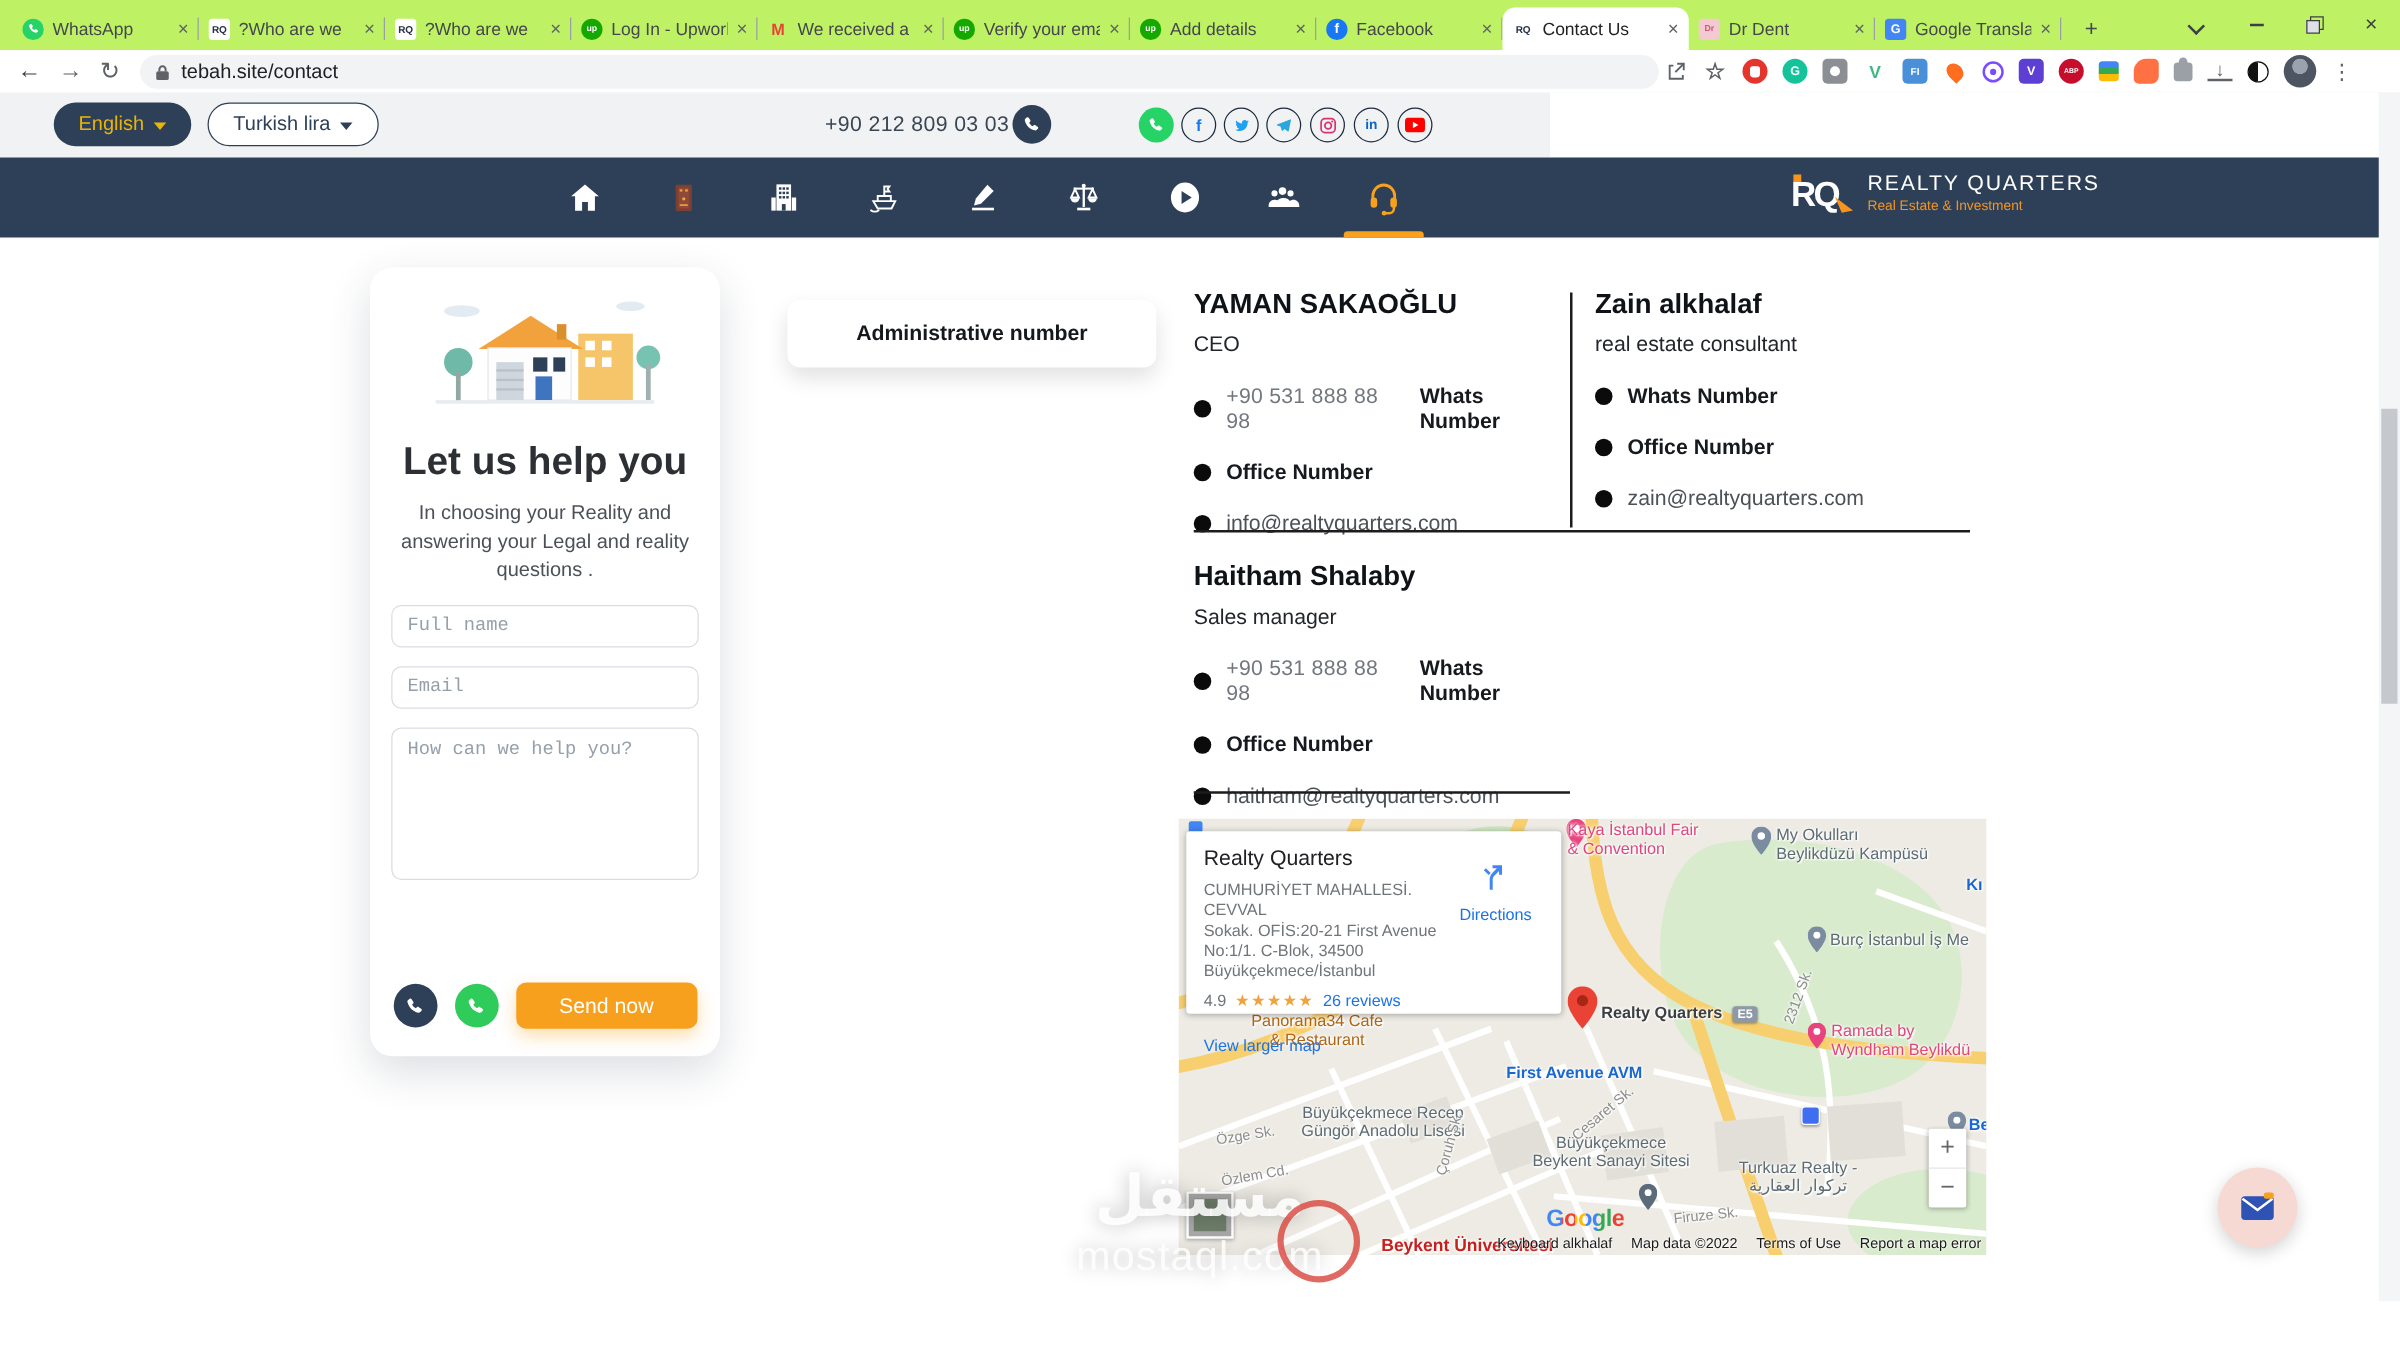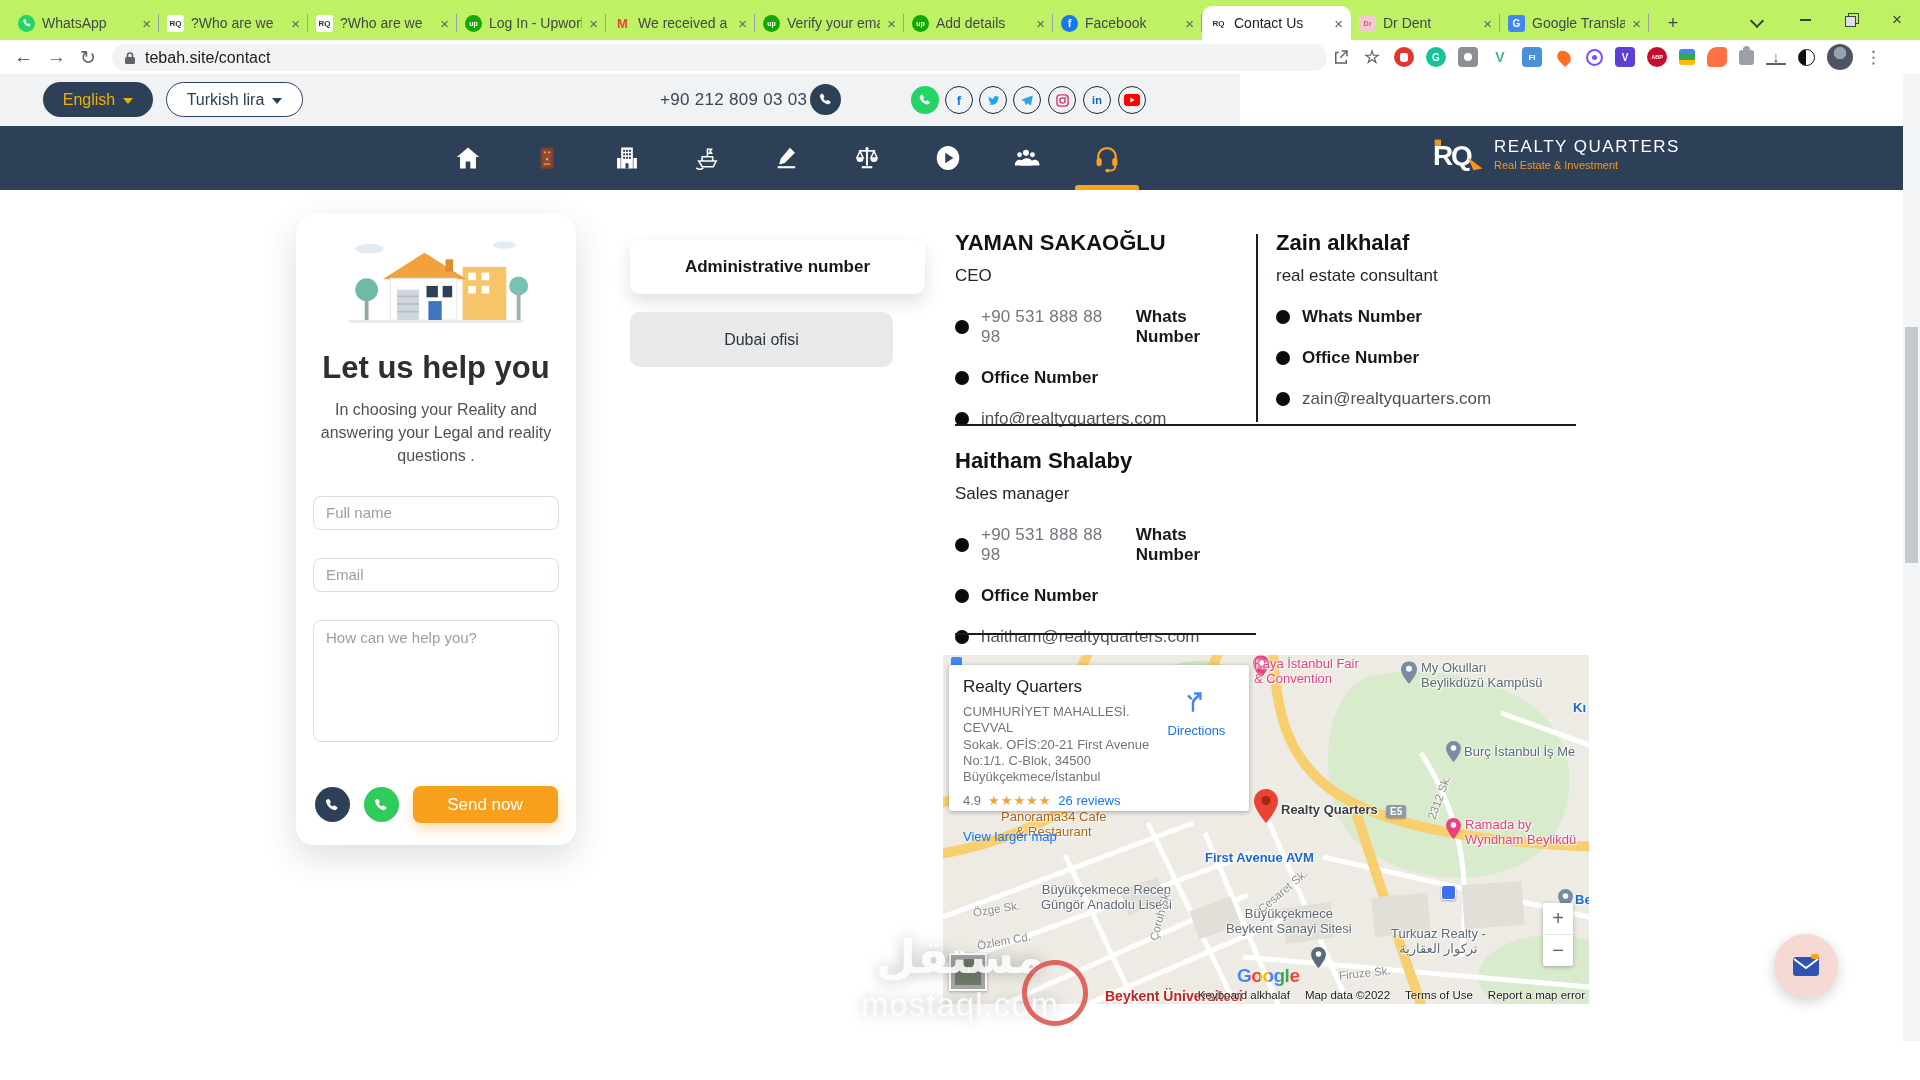--- a/index.html
+++ b/index.html
@@ -85,22 +85,22 @@
   .nav-underline{position:absolute;top:59px;width:64px;height:5px;background:#f7a11d;border-radius:3px 3px 0 0}
   .logo{position:absolute;left:1432px;top:8px;display:flex;align-items:center;gap:8px}
   .logo-text .l1{color:#fff;font-size:17px;letter-spacing:1.5px}
   .logo-text .l2{color:#f7941e;font-size:11px;margin-top:2px}
 
   
   .card{position:absolute;left:296px;top:214px;width:280px;height:631px;background:#fff;border-radius:18px;
         box-shadow:0 12px 34px rgba(40,52,70,.16);text-align:center;padding-top:22px}
   .card h1{font-size:31px;font-weight:600;color:#2c2f33;margin-top:14px}
   .card .sub{font-size:16px;color:#4c5157;line-height:1.45;margin:12px 22px 0}
-  .fld{display:block;width:246px;height:34px;margin:28px auto 0;border:1px solid #d9dde2;border-radius:8px;
-       padding:0 12px;font-size:15px;color:#333;font-family:Liberation Sans, sans-serif;background:#fff}
+  .fld{display:block;width:246px;height:34px;margin:15px auto 0;border:1px solid #d9dde2;border-radius:8px;
+       padding:0 12px;font-size:15px;color:#333;font-family:Liberation Mono, monospace;background:#fff}
   .fld::placeholder{color:#96a0ab}
   textarea.fld{height:122px;padding-top:8px;resize:none}
   .cbtns{position:absolute;left:0;bottom:22px;width:100%;display:flex;align-items:center;justify-content:center;gap:14px}
   .cbtn{width:35px;height:35px;border-radius:50%;display:flex;align-items:center;justify-content:center;cursor:pointer;border:none}
   .cbtn-call{background:#2e4058}
   .cbtn-wa{background:#2fcc5b}
   .sendbtn{width:145px;height:37px;border:none;border-radius:8px;background:#f7a01d;color:#fff;font-size:17px;
            font-family:"Liberation Sans",sans-serif;cursor:pointer;box-shadow:0 6px 14px rgba(247,160,29,.35)}
 
   
@@ -537,21 +537,20 @@
       <button class="cbtn cbtn-wa">
         <svg width="16" height="16" color="#fff">
             <use href="#i-phone"></use>
           </svg>
       </button>
       <button class="sendbtn">Send now</button>
     </div>
   </div>
 
   <div class="otab otab-admin">Administrative number</div>
-  <div class="otab otab-dubai">Dubai ofisi</div>
 
   <div class="person" style="left:955px;top:230px">
     <div class="p-name">YAMAN SAKAOĞLU</div>
     <div class="p-role">CEO</div>
     <div class="p-row">
       <span class="dot"></span>
       <span class="p-num">+90 531 888 88 98</span>
       <span class="p-lab">Whats Number</span>
     </div>
     <div class="p-row">

